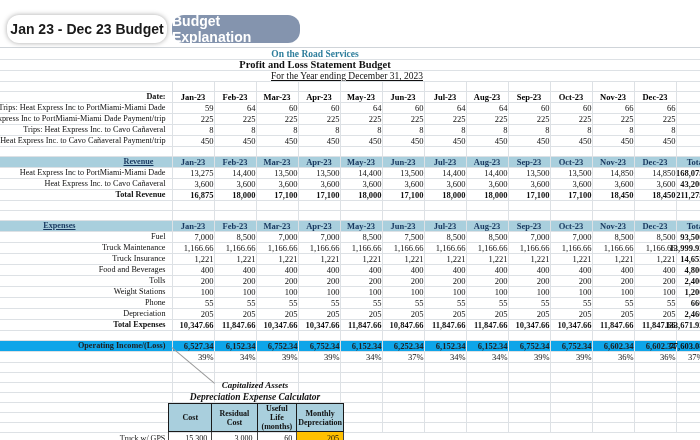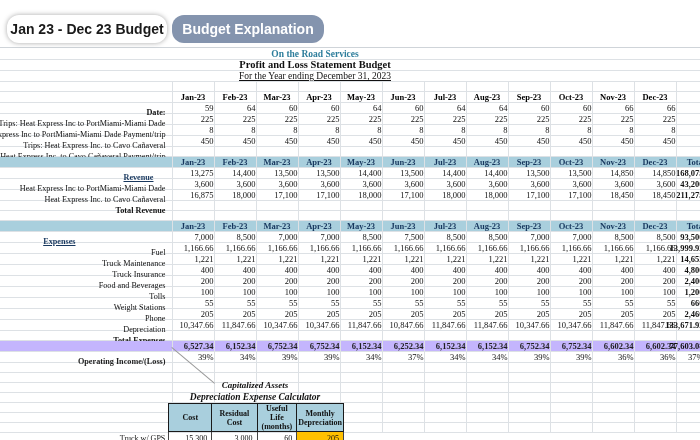--- a/index.html
+++ b/index.html
@@ -6,49 +6,49 @@
   body{width:700px;height:440px;overflow:hidden;position:relative;background:#fff;
        font-family:"Liberation Serif",serif;}
   
   .tabbar{position:absolute;left:0;top:0;width:700px;height:48px;background:#fff;
           border-bottom:1px solid #cfd4d9;box-sizing:border-box;}
   .tab{position:absolute;top:15px;height:28px;border-radius:12px;display:flex;
        align-items:center;justify-content:center;font-family:"Liberation Sans",sans-serif;
        font-weight:bold;font-size:14px;cursor:pointer;box-sizing:border-box;}
   .tab-active{left:7px;width:160px;background:#ffffff;color:#1a1a1a;
        box-shadow:0 0 5px rgba(0,0,0,0.35);}
-  .tab-alt{left:172px;width:152px;background:#8494ae;color:#ffffff;}
+  .tab-alt{left:172px;width:128px;background:#8494ae;color:#ffffff;}
   
   table.sheet{position:absolute;left:0;top:49px;width:716px;table-layout:fixed;
        border-collapse:collapse;font-size:8.5px;color:#111;}
   table.sheet td{height:10px;line-height:10px;padding:0;border-right:1px solid #dde1e5;
        border-bottom:1px solid #dde1e5;overflow:visible;box-sizing:border-box;}
   tr.title-row td{border-right:none;}
   .tcenter{width:630px;text-align:center;white-space:nowrap;}
   .c1{font-weight:bold;font-size:9.5px;color:#2e7e9c;}
   .c2{font-weight:bold;font-size:10.5px;color:#111;}
-  .c3{font-size:9.5px;text-decoration:underline;color:#111;}
+  .c3{font-size:9.5px;text-decoration:underline;color:#111;padding-left:32px;}
   td.lbl{position:relative;}
-  td.lbl span{position:absolute;right:6px;top:16px;line-height:10px;white-space:nowrap;font-size:8.2px;}
+  td.lbl span{position:absolute;right:6px;top:0;line-height:10px;white-space:nowrap;font-size:8.2px;}
   td.val{text-align:right;padding-right:4px;white-space:nowrap;}
   td.mh{text-align:center;font-weight:bold;white-space:nowrap;margin-left:48px;}
   td.tot{position:relative;}
   td.tot span{position:absolute;right:12px;top:0;line-height:10px;white-space:nowrap;font-weight:bold;}
   tr.r-date_header td.lbl span{font-weight:bold;}
   tr.r-date_header td.mh{color:#000;}
   tr.r-section_header td{background:#a9cfdd;}
   tr.r-section_header td.lbl span{font-weight:bold;text-decoration:underline;color:#17375e;margin-left:16px;}
   tr.r-section_header td.mh{color:#17375e;}
   tr.r-section_header td.tot{text-align:center;font-weight:bold;color:#17375e;}
   tr[data-name="row-revenue"] td.lbl span{right:18px;}
   tr[data-name="row-expenses"] td.lbl span{right:96px;}
   tr.r-total td.lbl span{font-weight:bold;}
-  tr.r-total td.val{font-weight:normal;border-top:1px solid #777;margin-top:16px;}
+  tr.r-total td.val{font-weight:bold;border-top:1px solid #777;margin-top:16px;}
   tr.r-total td.tot{border-top:1px solid #555;}
-  tr.r-gold td{background:#c4b5fd;}
+  tr.r-gold td{background:#0ea5e9;}
   tr.r-gold td.lbl span{font-weight:bold;color:#1f1f1f;}
   tr.r-gold td.val{font-weight:bold;color:#1f1f1f;}
   tr.r-pct td.tot span{font-weight:normal;}
   
   .cap{position:absolute;left:100px;top:380px;width:244px;}
   .cap-t1,.cap-t2{margin-left:70px;width:170px;text-align:center;font-weight:bold;color:#111;font-style:italic;}
   .cap-t1{font-size:9px;height:11px;line-height:11px;}
   .cap-t2{font-size:9.5px;height:12px;line-height:12px;}
   table.cap-table{border-collapse:collapse;table-layout:fixed;font-size:8px;color:#111;}
   table.cap-table th{background:#a9cfdd;border:1.5px solid #1a1a1a;font-weight:bold;

